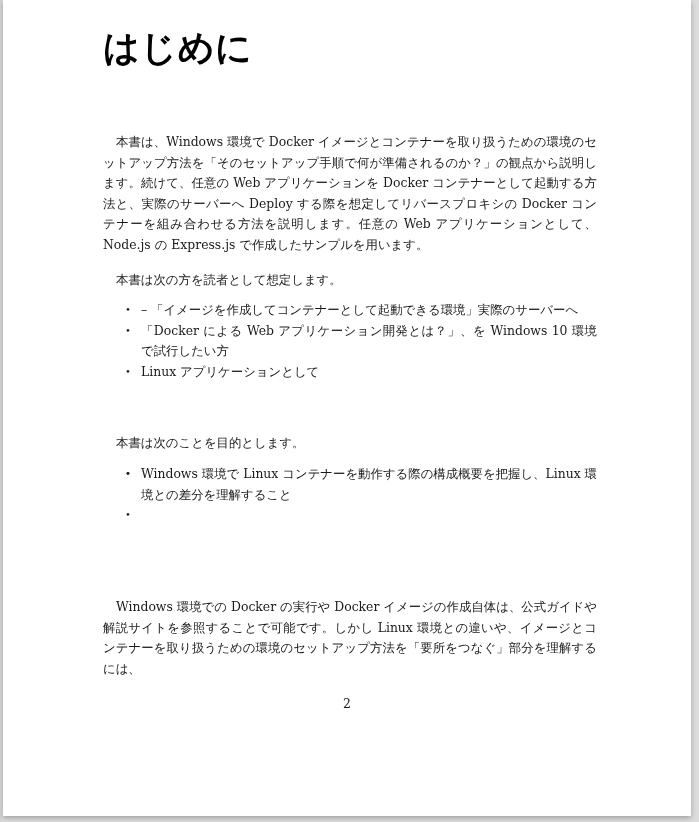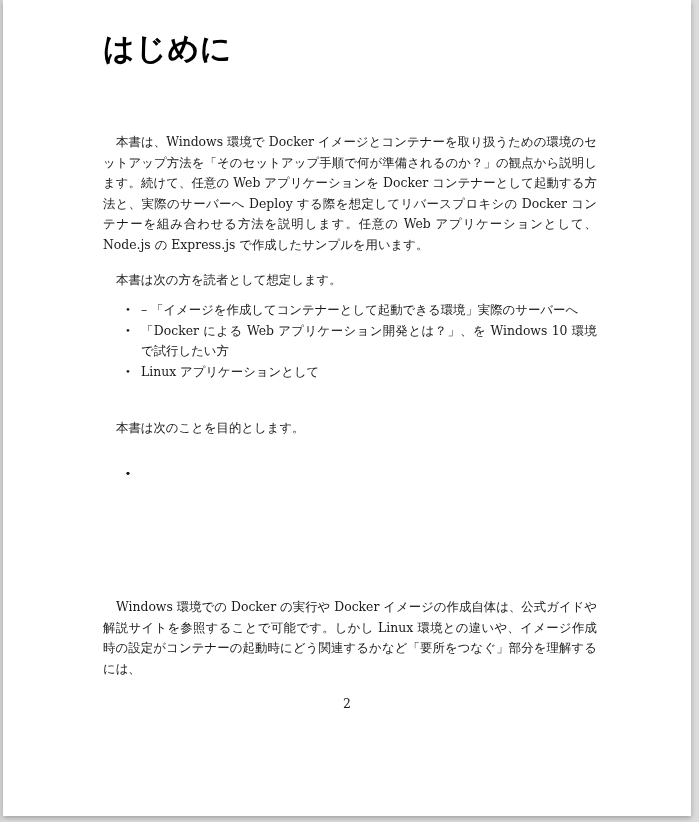--- a/index.html
+++ b/index.html
@@ -35,35 +35,35 @@
     font-size: 12.4px;
     line-height: 20.6px;
   }
   h1.chapter-title {
     position: absolute;
     top: 28px;
     left: 0;
     margin: 0;
     font-family: "DejaVu Sans", "Liberation Sans", sans-serif;
     font-weight: bold;
-    font-size: 31px;
+    font-size: 36px;
     line-height: 40px;
     color: #000;
     letter-spacing: 0.5px;
   }
   .para {
     margin: 0;
     text-align: justify;
     text-align-last: left;
   }
   .indent { text-indent: 13px; }
   .p1 { position: absolute; top: 132px; left: 0; width: 494px; }
   .p2 { position: absolute; top: 270px; left: 0; width: 494px; }
   .list1 { position: absolute; top: 300px; left: 0; width: 494px; }
-  .p3 { position: absolute; top: 418px; left: 0; width: 494px; }
+  .p3 { position: absolute; top: 433px; left: 0; width: 494px; }
   .list2 { position: absolute; top: 464px; left: 0; width: 494px; }
   .p4 { position: absolute; top: 597px; left: 0; width: 494px; }
 
   ul.bullets {
     list-style: none;
     margin: 0;
     padding: 0;
   }
   ul.bullets > li {
     position: relative;
@@ -141,25 +141,26 @@
 
       <p class="para indent p3">本書は次のことを目的とします。</p>
 
       <div class="list2">
         <ul class="bullets">
           <li>
             <span class="bullet">•</span>
           </li>
           <li>
             <span class="bullet">•</span>
+            <span>Windows 環境で Linux コンテナーを動作する際の構成概要を把握し、Linux 環境との差分を理解すること</span>
           </li>
           <li>
             <span class="bullet">•</span>
           </li>
         </ul>
       </div>
 
-      <p class="para indent p4">Windows 環境での Docker の実行や Docker イメージの作成自体は、公式ガイドや解説サイトを参照することで可能です。しかし Linux 環境との違いや、イメージ作成時の設定がコンテナーの起動時にどう関連するかなど「要所をつなぐ」部分を理解するには、</p>
+      <p class="para indent p4">Windows 環境での Docker の実行や Docker イメージの作成自体は、公式ガイドや解説サイトを参照することで可能です。しかし Linux 環境との違いや、イメージとコンテナーを取り扱うための環境のセットアップ方法を「要所をつなぐ」部分を理解するには、</p>
     </div>
 
     <div class="page-number">2</div>
   </div>
 </div>
 
 </body></html>

